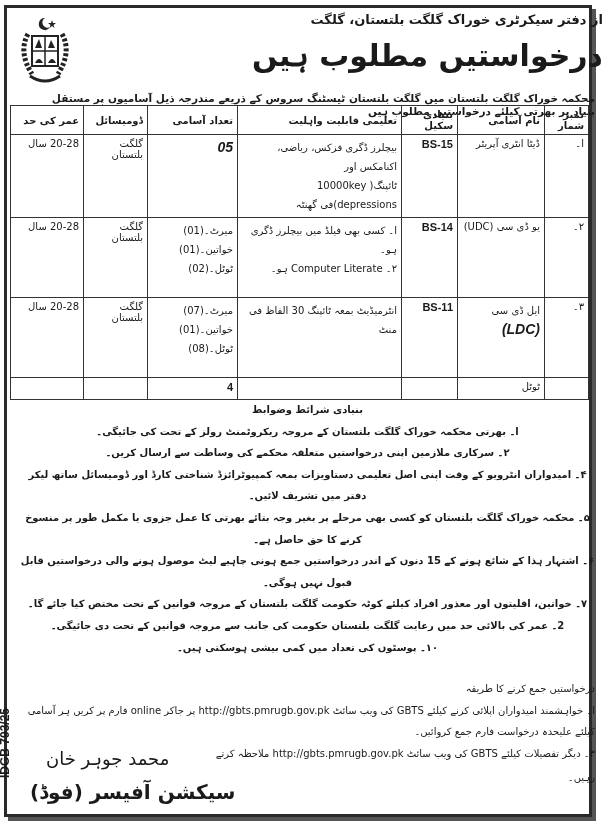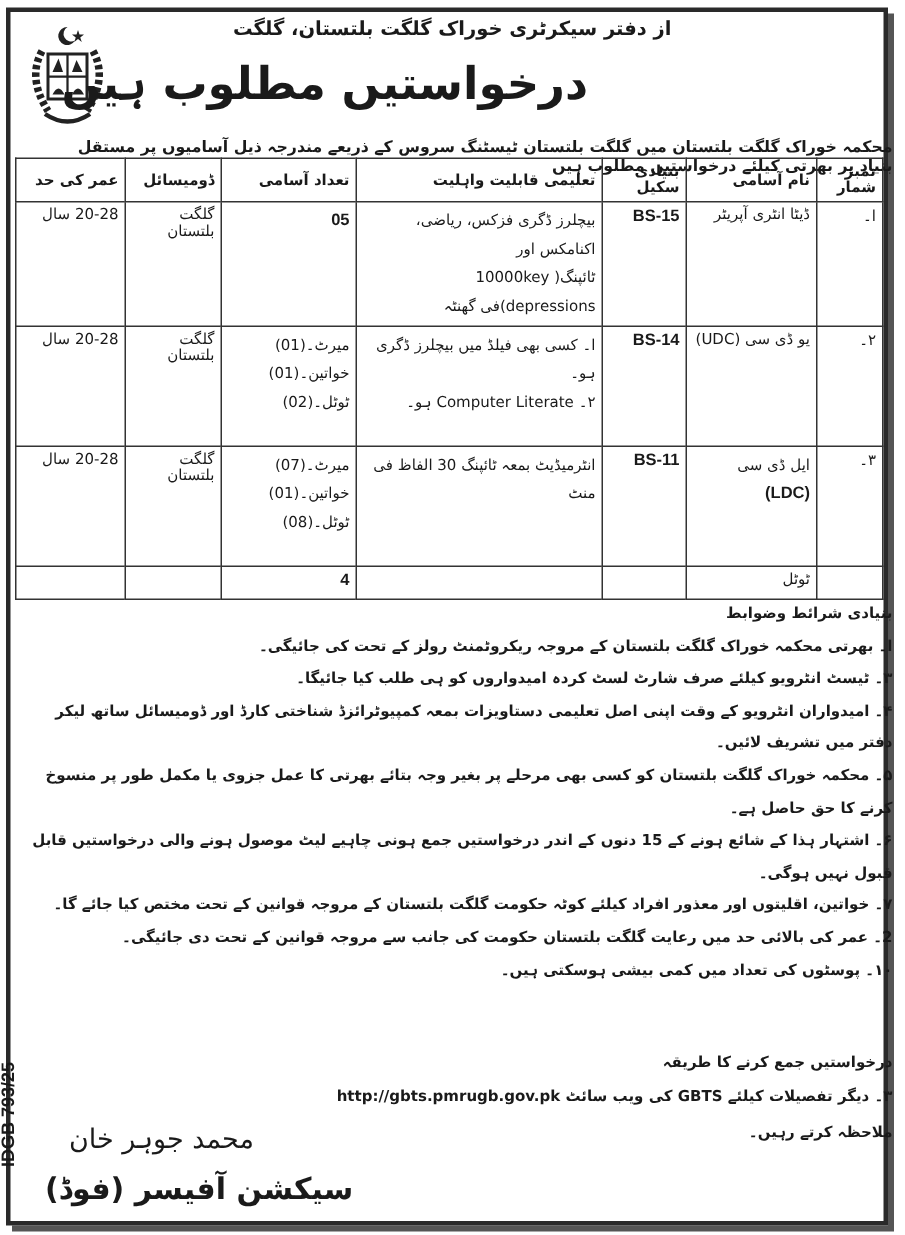--- a/index.html
+++ b/index.html
@@ -1,32 +1,32 @@
 <!DOCTYPE html>
 <html><head>
 <meta charset="utf-8">
 <style>
   html,body{margin:0;padding:0;background:#ffffff;}
   body{width:603px;height:823px;position:relative;overflow:hidden;font-family:"DejaVu Sans",sans-serif;color:#1a1a1a;}
   .frame{position:absolute;left:4px;top:5px;width:582px;height:806px;border:3px solid #2a2a2a;background:#fff;box-shadow:4px 4px 0 #555;}
   .urdu{direction:rtl;unicode-bidi:embed;}
-  .office{position:absolute;top:12px;left:0;right:0;text-align:center;font-size:13px;font-weight:bold;}
-  .title{position:absolute;top:38px;left:0;right:0;text-align:left;font-size:30px;font-weight:bold;letter-spacing:1px;margin-left:41px;}
+  .office{position:absolute;top:12px;left:0;right:0;font-size:13px;font-weight:bold;}
+  .title{position:absolute;top:38px;left:0;right:0;text-align:right;font-size:30px;font-weight:bold;letter-spacing:1px;margin-left:41px;}
   .intro{position:absolute;top:92px;right:8px;left:50px;font-size:10.5px;font-weight:bold;line-height:13px;}
   .emblem{position:absolute;left:14px;top:14px;width:62px;height:78px;}
   table{position:absolute;left:10px;top:105px;width:578px;border-collapse:collapse;table-layout:fixed;font-size:10px;}
   td,th{border:1.5px solid #333;vertical-align:top;padding:3px 4px;}
   th{height:20px;font-size:10px;font-weight:bold;text-align:right;vertical-align:middle;}
   td.en{font-family:"Liberation Sans",sans-serif;font-weight:bold;font-size:11px;}
   .cellline{display:block;line-height:19px;text-align:right;}
-  .cellline.en{font-family:"Liberation Sans",sans-serif;font-size:11px;font-weight:bold;}
-  .rules{position:absolute;top:399px;right:8px;left:20px;font-size:10px;font-weight:bold;line-height:21.6px;text-align:right;}
+  .cellline.en{font-family:"Liberation Sans",sans-serif;font-size:14px;font-weight:bold;font-style:italic;}
+  .rules{position:absolute;top:399px;right:8px;left:20px;font-size:10px;font-weight:bold;line-height:21.6px;text-align:center;}
   .rules .heading{display:block;}
   .rules .item{display:block;}
-  .apply{position:absolute;top:698px;right:8px;left:20px;font-size:10px;font-weight:bold;line-height:22px;text-align:right;}
+  .apply{position:absolute;top:678px;right:8px;left:20px;font-size:10px;font-weight:normal;line-height:22px;text-align:right;}
   .ref{position:absolute;left:-2px;top:778px;transform:rotate(-90deg);transform-origin:left top;font-family:"Liberation Sans",sans-serif;font-weight:bold;font-size:12px;white-space:nowrap;}
   .sig-name{position:absolute;left:46px;top:748px;font-size:18px;font-weight:normal;}
   .sig-title{position:absolute;left:30px;top:780px;font-size:20px;font-weight:bold;}
 </style>
 </head>
 <body>
 
 <div class="frame"></div>
 
 <svg class="emblem" viewBox="0 0 62 78">
@@ -124,29 +124,30 @@
       <td class="en">4</td>
       <td></td>
       <td></td>
     </tr>
   </tbody>
 </table>
 
 <div class="rules urdu">
   <span class="heading">بنیادی شرائط وضوابط</span>
   <span class="item">ا۔ بھرتی محکمہ خوراک گلگت بلتستان کے مروجہ ریکروٹمنٹ رولز کے تحت کی جائیگی۔</span>
-  <span class="item">۳۔ ٹیسٹ انٹرویو کیلئے صرف شارٹ لسٹ کردہ امیدواروں کو ہی طلب کیا جائیگا۔</span>
+  <span class="item">۲۔ سرکاری ملازمین اپنی درخواستیں متعلقہ محکمے کی وساطت سے ارسال کریں۔</span>
   <span class="item">۴۔ امیدواران انٹرویو کے وقت اپنی اصل تعلیمی دستاویزات بمعہ کمپیوٹرائزڈ شناختی کارڈ اور ڈومیسائل ساتھ لیکر دفتر میں تشریف لائیں۔</span>
   <span class="item">۵۔ محکمہ خوراک گلگت بلتستان کو کسی بھی مرحلے پر بغیر وجہ بتائے بھرتی کا عمل جزوی یا مکمل طور پر منسوخ کرنے کا حق حاصل ہے۔</span>
   <span class="item">۶۔ اشتہار ہذا کے شائع ہونے کے 15 دنوں کے اندر درخواستیں جمع ہونی چاہیے لیٹ موصول ہونے والی درخواستیں قابل قبول نہیں ہوگی۔</span>
   <span class="item">۷۔ خواتین، اقلیتوں اور معذور افراد کیلئے کوٹہ حکومت گلگت بلتستان کے مروجہ قوانین کے تحت مختص کیا جائے گا۔</span>
   <span class="item">2۔ عمر کی بالائی حد میں رعایت گلگت بلتستان حکومت کی جانب سے مروجہ قوانین کے تحت دی جائیگی۔</span>
   <span class="item">۱۰۔ پوسٹوں کی تعداد میں کمی بیشی ہوسکتی ہیں۔</span>
 </div>
 
 <div class="apply urdu">
   <span class="heading" style="display:block">درخواستیں جمع کرنے کا طریقہ</span>
+  <span style="display:block;line-height:21px">ا۔ خواہشمند امیدواران اپلائی کرنے کیلئے GBTS کی ویب سائٹ http://gbts.pmrugb.gov.pk پر جاکر online فارم پر کریں ہر آسامی کیلئے علیحدہ درخواست فارم جمع کروائیں۔</span>
   <span style="display:block;line-height:24px;padding-left:170px">۳۔ دیگر تفصیلات کیلئے GBTS کی ویب سائٹ http://gbts.pmrugb.gov.pk ملاحظہ کرتے رہیں۔</span>
 </div>
 
 <div class="ref">IDGB 793/25</div>
 <div class="sig-name urdu">محمد جوہر خان</div>
 <div class="sig-title urdu">سیکشن آفیسر (فوڈ)</div>
 
 </body></html>

